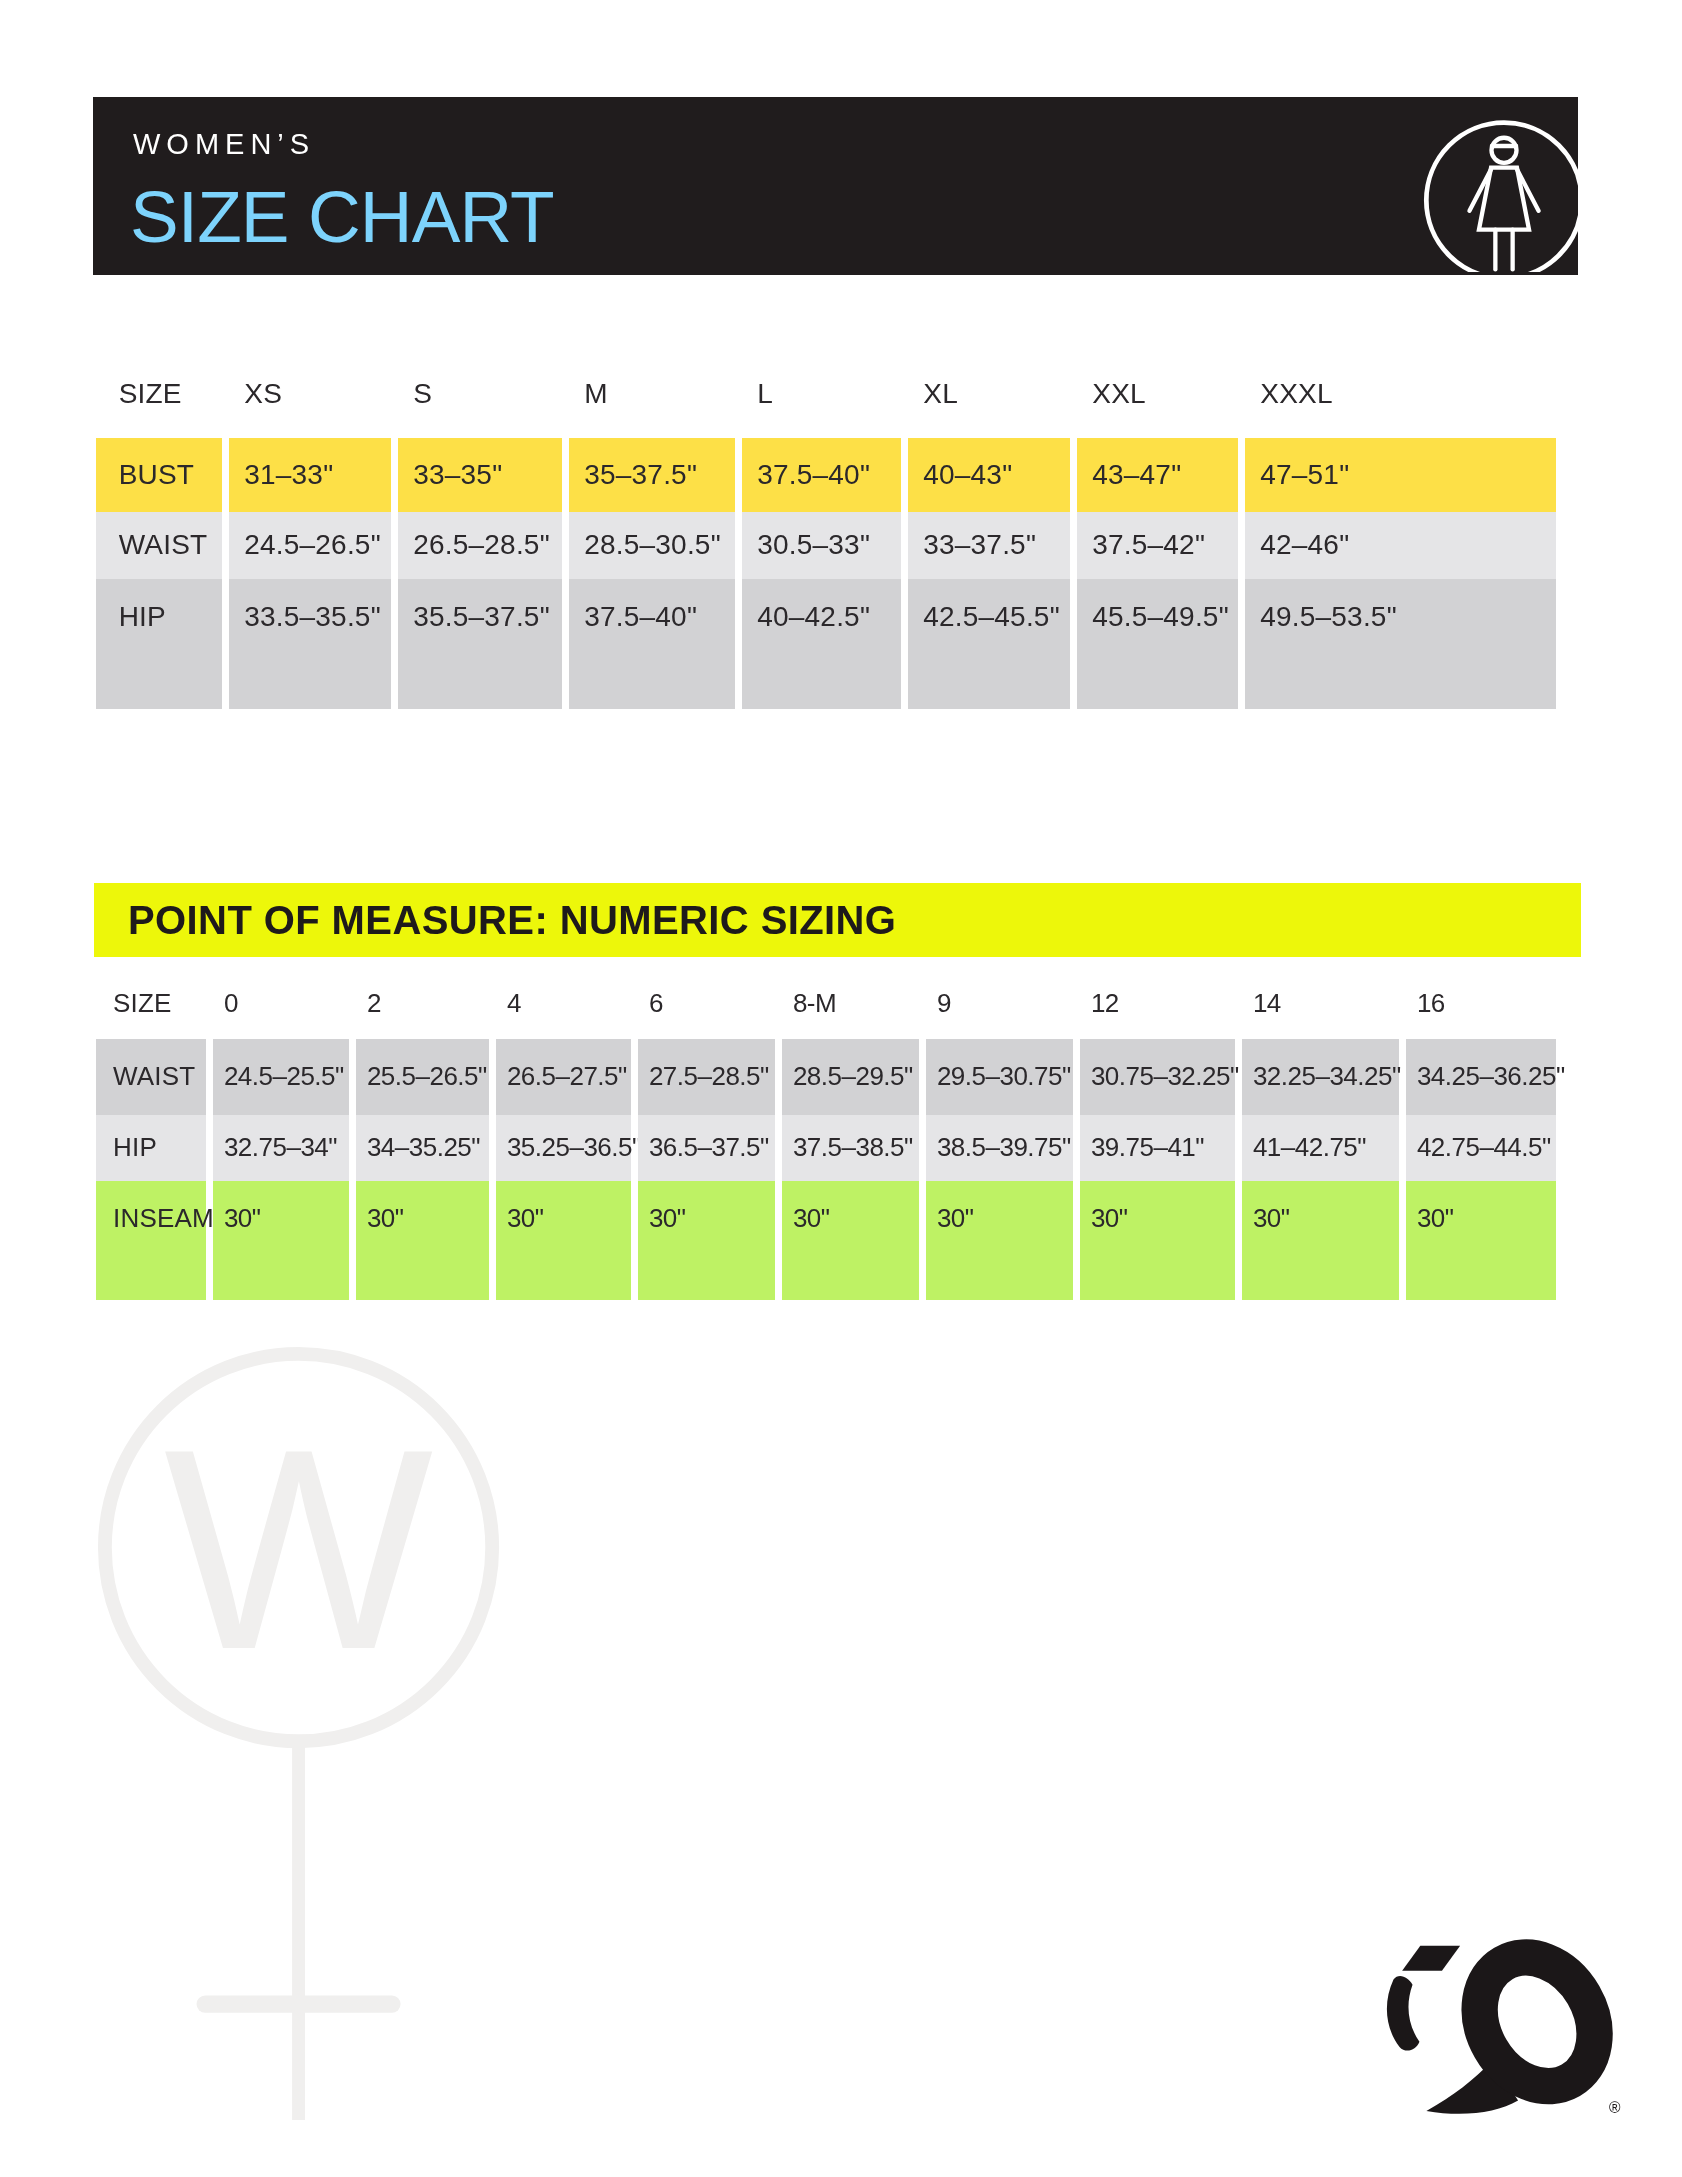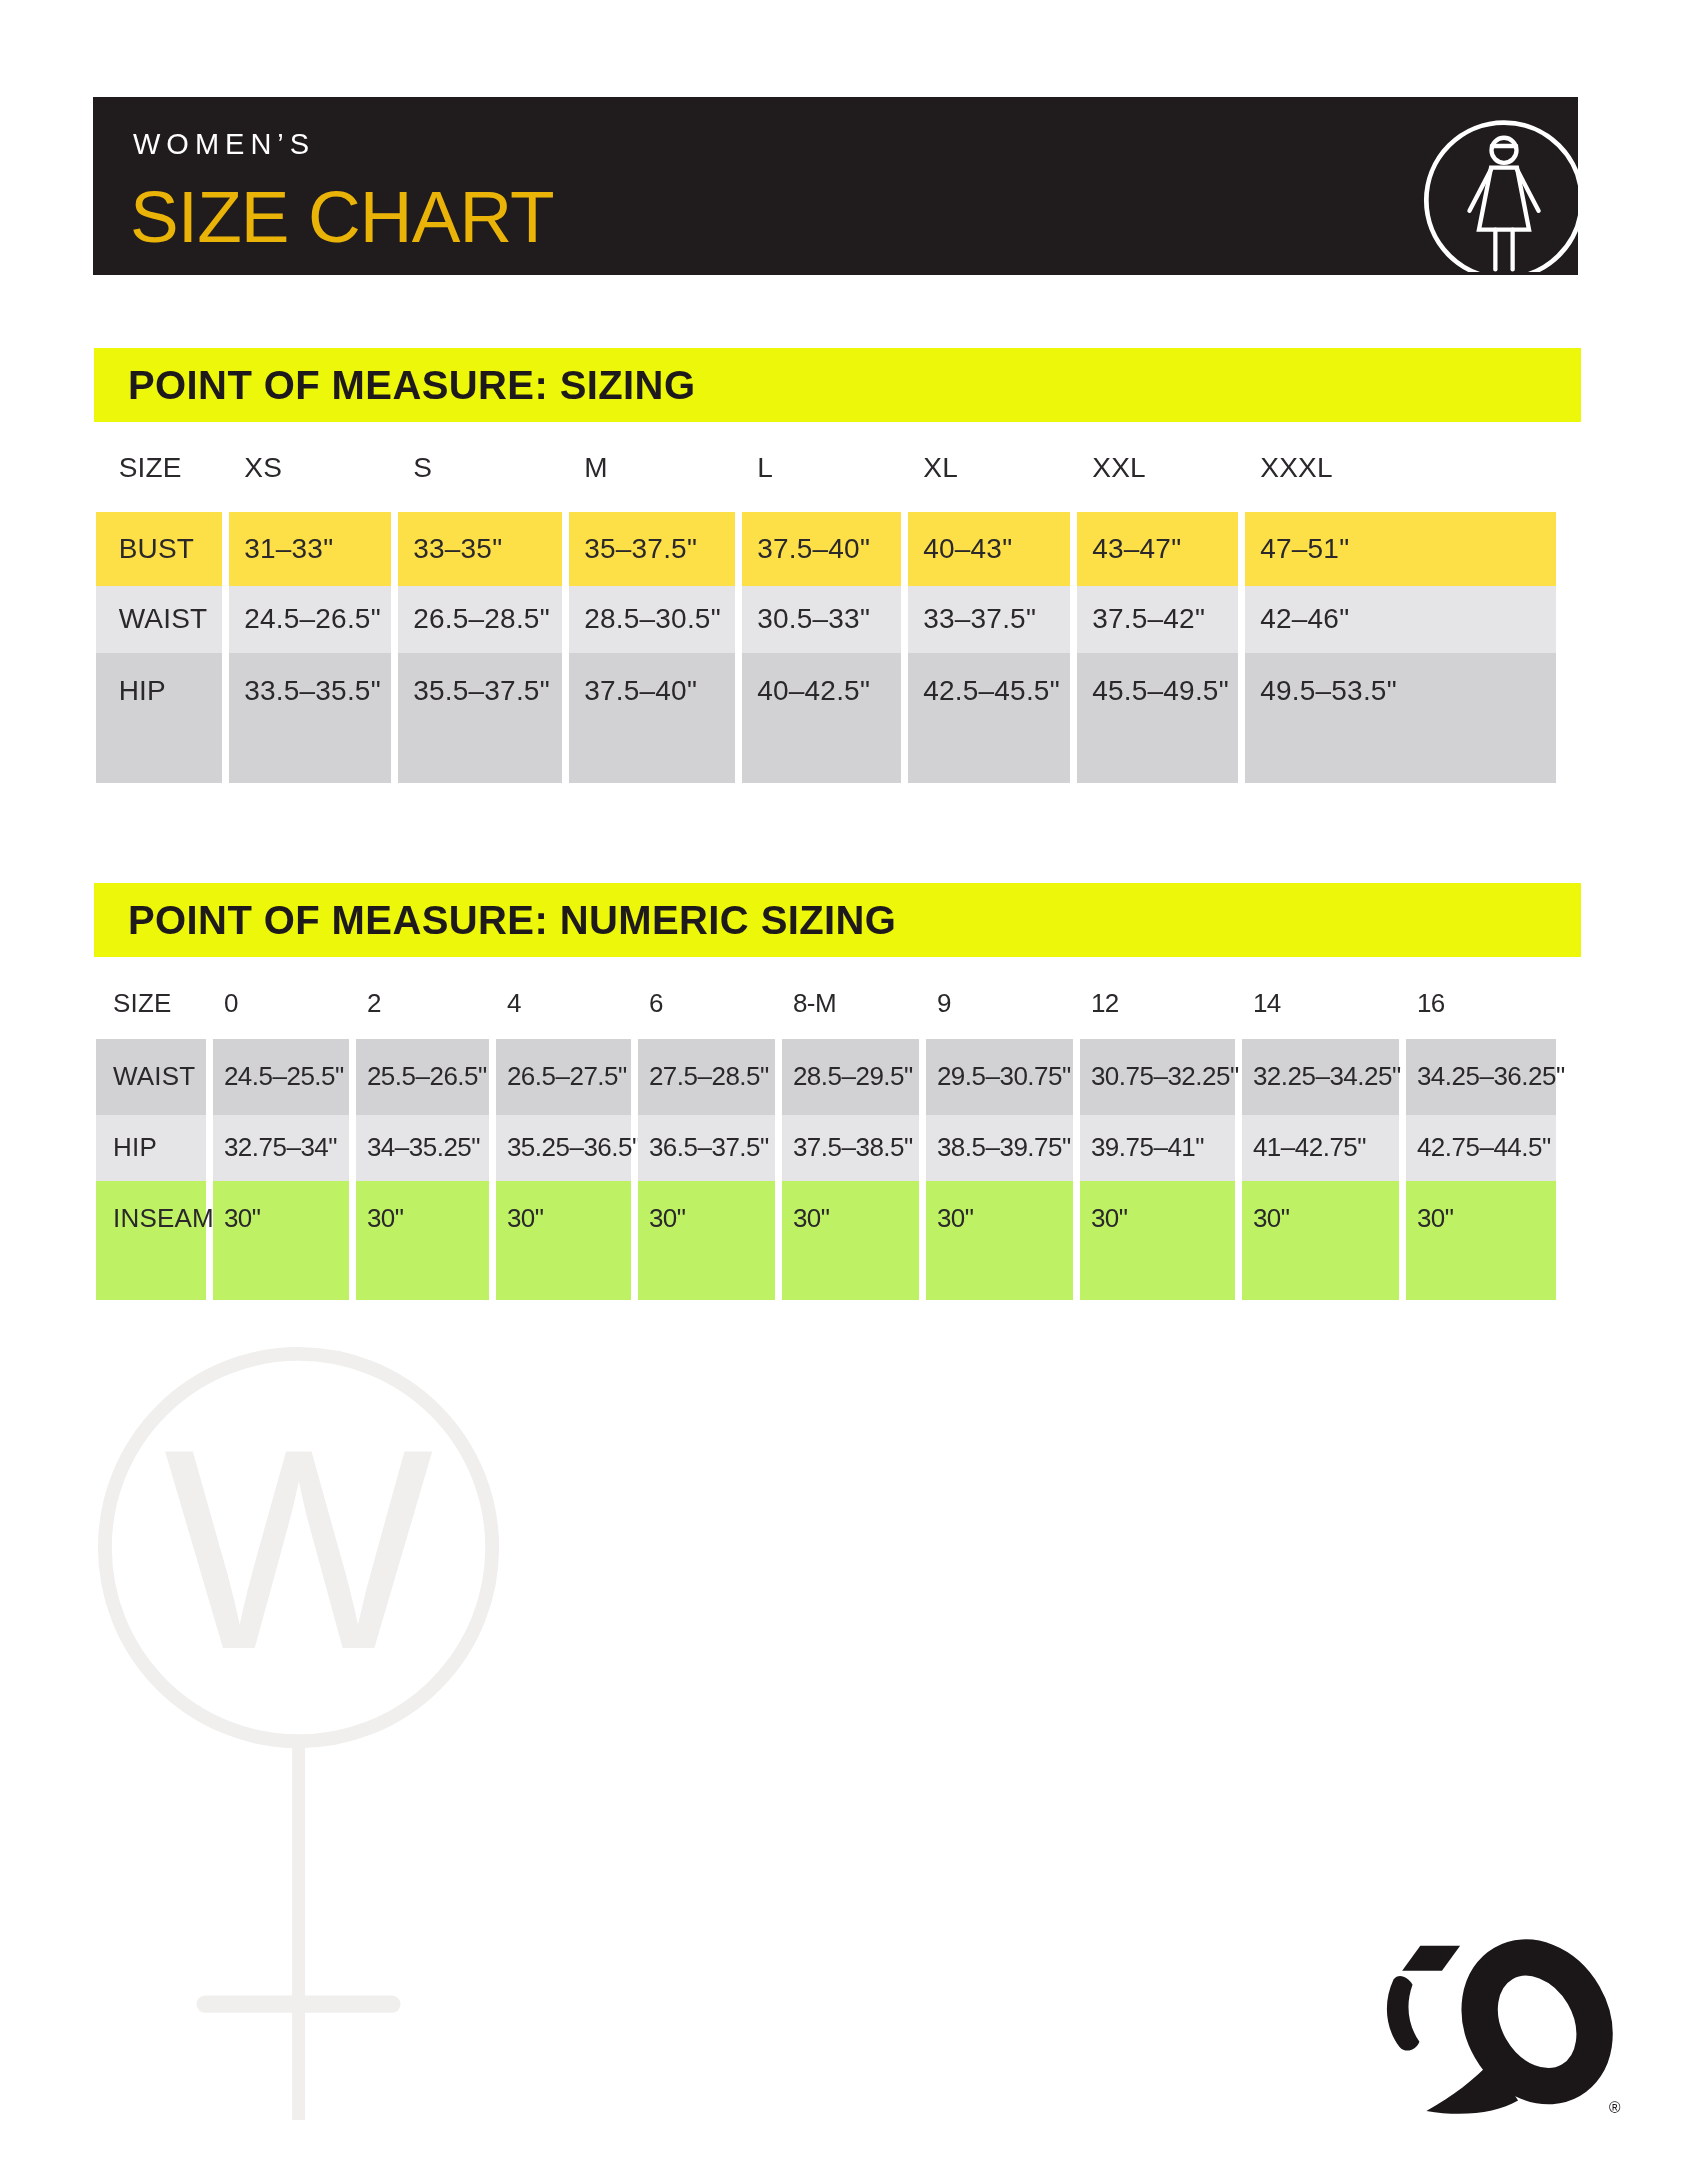--- a/index.html
+++ b/index.html
@@ -14,21 +14,21 @@
   .hdr{
     position:absolute;left:93px;top:97px;width:1485px;height:178px;
     background:#201c1d;overflow:hidden;z-index:2;
   }
   .hdr-kicker{
     position:absolute;left:40px;top:31px;
     color:#ffffff;font-size:29px;letter-spacing:6px;font-weight:400;
   }
   .hdr-title{
     position:absolute;left:37px;top:78px;
-    color:#eab308;font-size:73px;letter-spacing:-0.9px;font-weight:400;
+    color:#7dd3fc;font-size:73px;letter-spacing:-0.9px;font-weight:400;
   }
   .hdr-icon{position:absolute;right:-22.5px;top:11.2px;}
   
   .section{position:absolute;left:94px;width:1487px;z-index:2;}
   .s1{top:348px;}
   .s2{top:883px;text-align:center;}
   .ybar{
     height:74px;background:#edf70a;
     display:flex;align-items:center;padding-left:34px;box-sizing:border-box;
   }
@@ -102,23 +102,20 @@
         <path d="M -15 -26 L 15 -26 L 29 46 L -29 46 Z"></path>
         <line x1="-15" y1="-24" x2="-40" y2="24"></line>
         <line x1="15" y1="-24" x2="40" y2="24"></line>
         <line x1="-10" y1="46" x2="-10" y2="92"></line>
         <line x1="10" y1="46" x2="10" y2="92"></line>
       </g>
     </svg>
   </div>
 
   <div class="section s1">
-    <div class="ybar">
-      <span class="ybar-title">POINT OF MEASURE: SIZING</span>
-    </div>
     <div class="thead grid-t1" id="t1-head">
         <div class="cell label">SIZE</div>
         <div class="cell">XS</div>
         <div class="cell">S</div>
         <div class="cell">M</div>
         <div class="cell">L</div>
         <div class="cell">XL</div>
         <div class="cell">XXL</div>
         <div class="cell">XXXL</div>
       </div>

